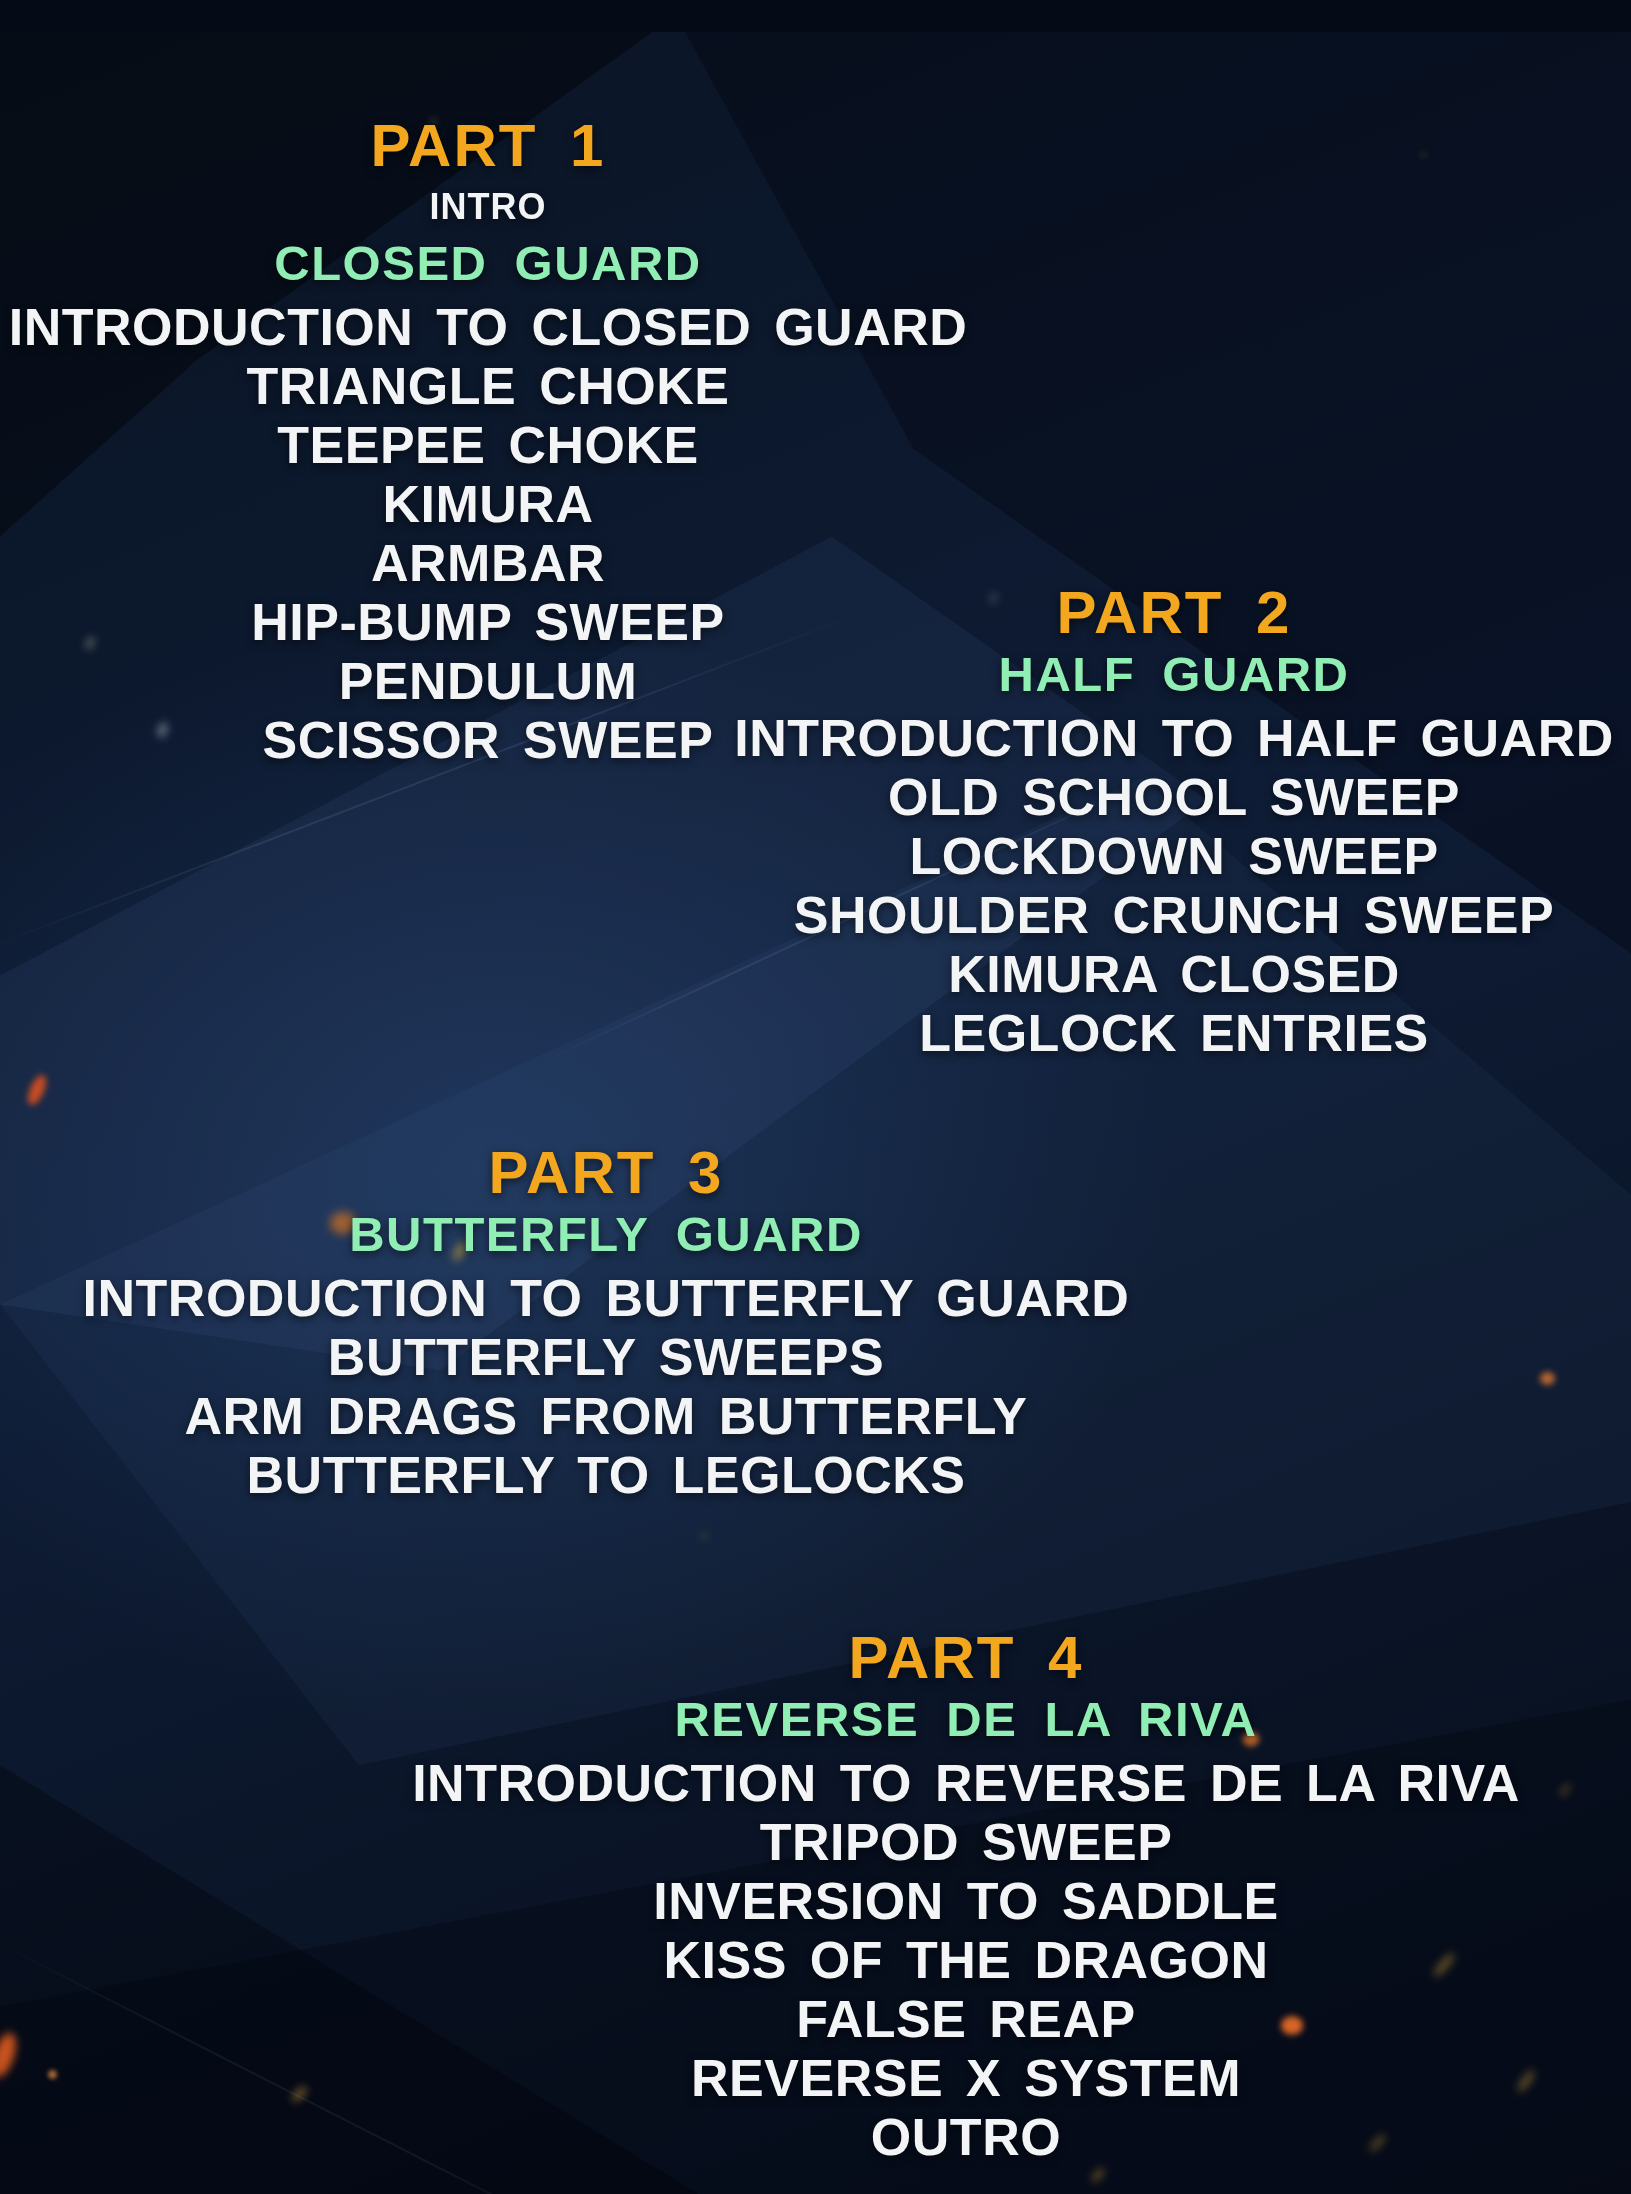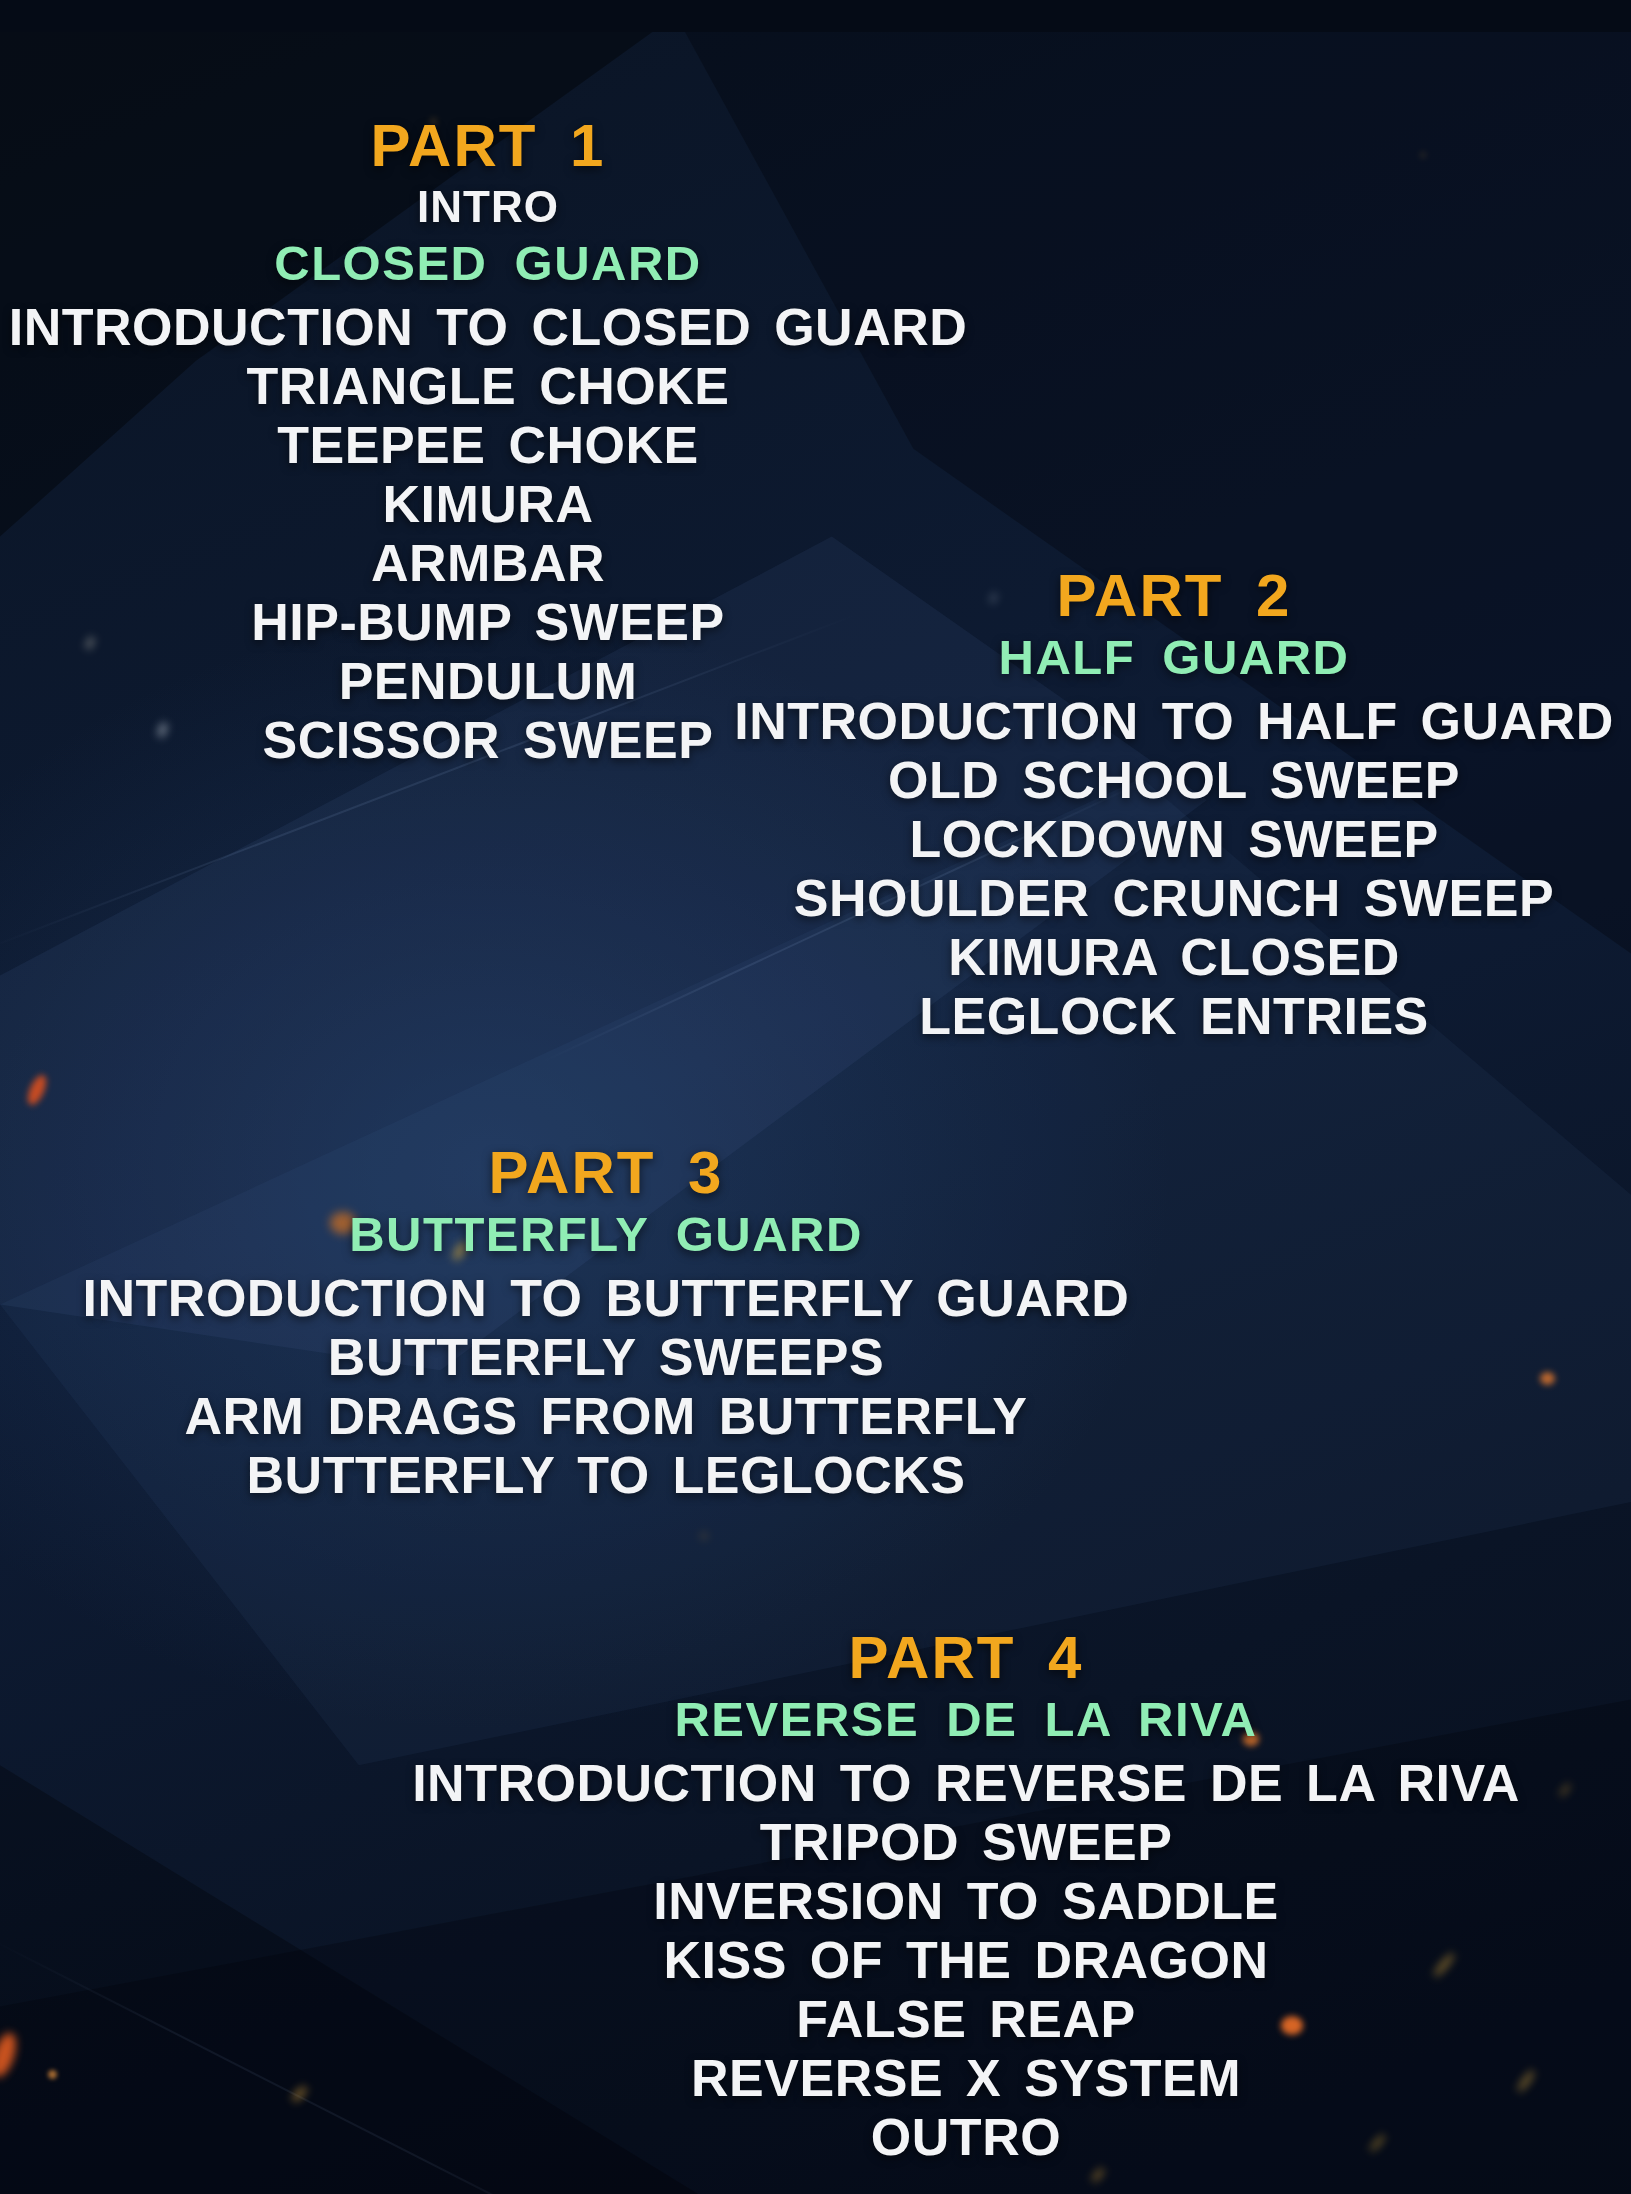--- a/index.html
+++ b/index.html
@@ -25,29 +25,29 @@
   .edge{position:absolute;height:2px;background:linear-gradient(90deg,rgba(150,180,225,0) 0%,rgba(150,180,225,0.12) 30%,rgba(150,180,225,0.12) 70%,rgba(150,180,225,0) 100%);transform-origin:left center;pointer-events:none;}
   .edge.e1{left:-20px;top:918px;width:940px;transform:rotate(-21deg);}
   .edge.e2{left:540px;top:1030px;width:680px;transform:rotate(-25deg);}
   .edge.e3{left:-10px;top:1906px;width:700px;transform:rotate(27deg);opacity:.7;}
 
   #particles span{position:absolute;display:block;pointer-events:none;}
 
   
   .part{position:absolute;transform:translateX(-50%);text-align:center;white-space:nowrap;}
   .part-1{left:488px;top:83px;}
-  .part-2{left:1174px;top:533px;}
+  .part-2{left:1174px;top:550px;}
   .part-3{left:606px;top:1110px;}
   .part-4{left:966px;top:1595px;}
   .part-label{
     margin:0;font-size:60px;line-height:62px;letter-spacing:2px;word-spacing:14px;
     color:#F2A71E;text-shadow:0 3px 10px rgba(0,0,0,0.6);
   }
   .pre-item{
-    font-size:44px;line-height:46px;margin-top:7px;letter-spacing:1px;
+    font-size:36px;line-height:46px;margin-top:7px;letter-spacing:1px;
     color:#F3F4F6;text-shadow:0 3px 8px rgba(0,0,0,0.55);
   }
   .part-title{
     margin:4px 0 0 0;font-size:49px;line-height:52px;letter-spacing:1.5px;word-spacing:12px;
     color:#90EDB4;text-shadow:0 3px 10px rgba(0,0,0,0.6);
   }
   .part-1 .part-title{margin-top:7px;}
   .lesson-list{list-style:none;margin:9px 0 0 0;padding:0;}
   .lesson-list li{
     font-size:52px;line-height:59px;letter-spacing:0.5px;word-spacing:8px;

